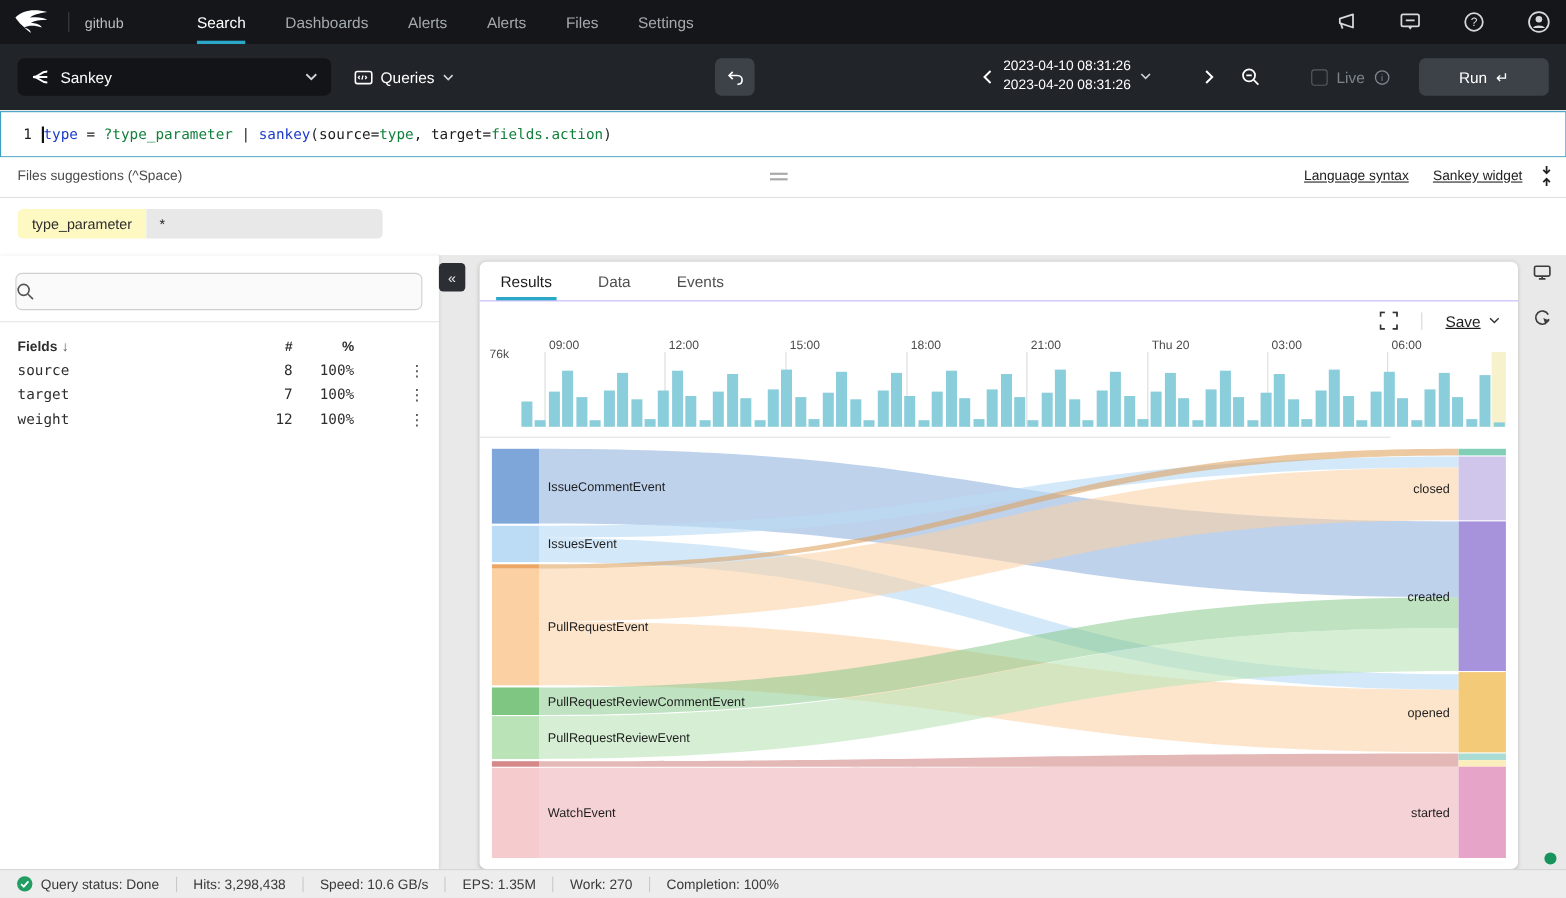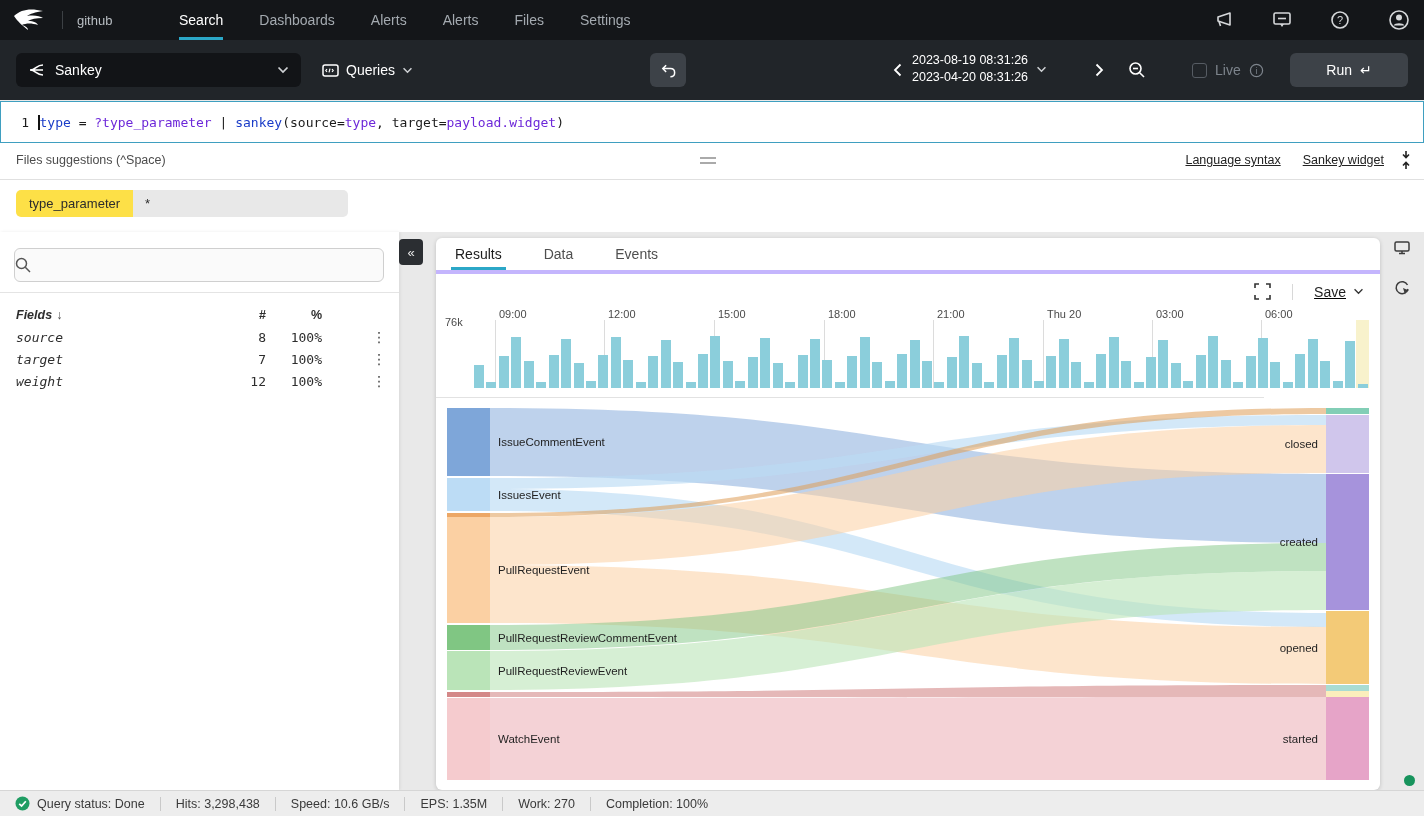--- a/index.html
+++ b/index.html
@@ -32,59 +32,59 @@
   #zoomout-btn { position:absolute; left:1122px; top:13px; width:30px; height:34px; display:flex; align-items:center; justify-content:center; cursor:pointer; }
   #live-wrap { position:absolute; left:1192px; top:22px; display:flex; align-items:center; gap:8px; }
   #live-check { width:15px; height:15px; border:1px solid #565c63; border-radius:3px; background:transparent; }
   #live-label { color:#7d848c; font-size:14px; }
   #run-btn { position:absolute; left:1290px; top:13px; width:118px; height:34px; background:#3d4248; border-radius:6px; color:#fff; font-size:14px; display:flex; align-items:center; justify-content:center; gap:8px; cursor:pointer; }
 
   
   #editor { position:absolute; left:0; top:101px; width:1424px; height:42px; background:#fff; border:1px solid #3f9fc0; display:flex; align-items:center; font-family:"DejaVu Sans Mono", monospace; font-size:13px; }
   #line-no { color:#1c1c1c; width:22px; text-align:right; margin-left:6px; margin-right:9px; }
   .caret { display:inline-block; width:1.5px; height:15px; background:#111; vertical-align:-3px; }
-  .tok-blue { color:#1a3cc8; } .tok-red { color:#6d28d9; } .tok-plain { color:#1c1c1c; }
+  .tok-blue { color:#1a3cc8; } .tok-red { color:#15803d; } .tok-plain { color:#1c1c1c; }
 
   
   #suggest-row { position:absolute; left:0; top:143px; width:1424px; height:37px; background:#fff; border-bottom:1px solid #e0e0e0; }
   #suggest-hint { position:absolute; left:16px; top:10px; font-size:12.5px; color:#4c4c4c; }
   #resize-handle { position:absolute; left:700px; top:14px; width:16px; height:7px; border-top:2px solid #aaa; border-bottom:2px solid #aaa; cursor:ns-resize; }
   #doc-links { position:absolute; right:40px; top:10px; display:flex; gap:22px; }
   #doc-links a { font-size:12.5px; color:#222; text-decoration:underline; cursor:pointer; }
   #collapse-editor { position:absolute; right:10px; top:7px; cursor:pointer; }
 
   
   #param-row { position:absolute; left:0; top:180px; width:1424px; height:52px; background:#fff; }
   #param-chip { position:absolute; left:16px; top:10px; height:27px; display:flex; border-radius:5px; overflow:hidden; }
-  #param-chip .pname { background:#fde047; color:#2c2c2c; font-size:13px; display:flex; align-items:center; padding:0 13px; }
+  #param-chip .pname { background:#fef9c3; color:#2c2c2c; font-size:13px; display:flex; align-items:center; padding:0 13px; }
   #param-chip .pval { background:#e8e8e8; color:#2c2c2c; font-size:13px; display:flex; align-items:center; padding:0 12px; width:215px; }
 
   
   #content { position:absolute; left:0; top:232px; width:1424px; height:558px; background:#e9e9e9; }
   #fields-panel { position:absolute; left:0; top:0; width:399px; height:558px; background:#fff; box-shadow:1px 0 3px rgba(0,0,0,.08); }
   #filter-wrap { position:absolute; left:14px; top:16px; width:370px; height:34px; border:1px solid #cfcfcf; border-radius:6px; background:#fafafa; display:flex; align-items:center; }
   #filter-input { border:0; outline:0; background:transparent; flex:1; margin-left:12px; font-size:13.5px; color:#333; font-family:"Liberation Sans",sans-serif; }
   #filter-input::placeholder { color:#8e8e8e; }
   #filter-wrap svg { margin-right:10px; }
   #fields-divider { position:absolute; left:0; top:60px; width:399px; height:1px; background:#e4e4e4; }
   #fields-table { position:absolute; left:16px; top:72px; width:370px; font-size:13px; }
   .ft-head { display:flex; color:#2e2e2e; font-weight:bold; font-size:12.5px; height:22px; align-items:center; }
   .ft-row { display:flex; height:22px; align-items:center; font-family:"DejaVu Sans Mono", monospace; color:#2d2d2d; }
-  .ft-name { flex:1;font-style:italic; }
+  .ft-name { flex:1; }
   .ft-count { width:40px; text-align:right; }
   .ft-pct { width:56px; text-align:right; }
   .ft-kebab { width:64px; text-align:right; color:#444; cursor:pointer; font-size:14px; letter-spacing:0; }
   .ft-head .ft-name { font-family:"Liberation Sans",sans-serif; }
   .sort-arrow { font-weight:normal; color:#555; margin-left:4px; }
 
   #collapse-panel { position:absolute; left:399px; top:7px; width:24px; height:26px; background:#2b2e32; color:#e8e8e8; border-radius:4px; display:flex; align-items:center; justify-content:center; font-size:13px; cursor:pointer; }
 
   
   #results-card { position:absolute; left:436px; top:6px; width:944px; height:552px; background:#fff; border-radius:6px; box-shadow:0 1px 4px rgba(0,0,0,.18); }
-  #tabs { position:absolute; left:0; top:0; height:36px; width:944px; border-bottom:4px solid #c4b5fd; display:flex; padding-left:19px; }
+  #tabs { position:absolute; left:0; top:0; height:36px; width:944px; border-bottom:1px solid #c4b5fd; display:flex; padding-left:19px; }
   .tab { position:relative; font-size:14px; color:#4f4f4f; margin-right:42px; display:flex; align-items:center; cursor:pointer; }
   .tab.active { color:#1c1c1c; }
   .tab.active::after { content:""; position:absolute; left:-4px; right:-4px; bottom:0; height:3px; background:#2ba7c7; }
   #save-row { position:absolute; right:16px; top:45px; display:flex; align-items:center; gap:21px;text-decoration:underline; }
   #save-sep { width:1px; height:16px; background:#d8d8d8; }
   #save-btn { display:flex; align-items:center; gap:7px; font-size:14px; color:#1f1f1f; cursor:pointer; }
   #fullscreen-btn { cursor:pointer; display:flex; }
 
   
   #histo-section { position:absolute; left:0; top:70px; width:828px; height:90px; border-bottom:1px solid #e2e2e2; }
@@ -184,21 +184,21 @@
         <path d="M3 7 H11 C13.8 7 15.5 9 15.5 11.3 C15.5 13.6 13.8 15.5 11 15.5" fill="none" stroke="#fff" stroke-width="1.6"></path>
       </svg>
   </div>
   <div class="nav-arrow" style="left:884px">
     <svg width="9" height="14" viewBox="0 0 9 14">
         <path d="M7.5 1.5 L2 7 L7.5 12.5" fill="none" stroke="#fff" stroke-width="1.8"></path>
       </svg>
   </div>
   <div id="time-range">
     <div class="dates">
-      <div>2023-08-19 08:31:26</div>
+      <div>2023-04-10 08:31:26</div>
       <div>2023-04-20 08:31:26</div>
     </div>
     <svg width="11" height="7" viewBox="0 0 12 8">
         <path d="M1.5 1.5 L6 6 L10.5 1.5" fill="none" stroke="#cfd2d5" stroke-width="1.7"></path>
       </svg>
   </div>
   <div class="nav-arrow" style="left:1086px">
     <svg width="9" height="14" viewBox="0 0 9 14">
         <path d="M1.5 1.5 L7 7 L1.5 12.5" fill="none" stroke="#fff" stroke-width="1.8"></path>
       </svg>
@@ -220,21 +220,21 @@
   </div>
   <div id="run-btn">
     <span>Run</span>
     <span>↵</span>
   </div>
 </div>
 
 <div id="editor">
   <span id="line-no">1</span>
   <span class="caret"></span>
-  <span id="code-line"><span class="tok-blue">type</span><span class="tok-plain"> = </span><span class="tok-red">?type_parameter</span><span class="tok-plain"> | </span><span class="tok-blue">sankey</span><span class="tok-plain">(source=</span><span class="tok-red">type</span><span class="tok-plain">, target=</span><span class="tok-red">payload.widget</span><span class="tok-plain">)</span></span>
+  <span id="code-line"><span class="tok-blue">type</span><span class="tok-plain"> = </span><span class="tok-red">?type_parameter</span><span class="tok-plain"> | </span><span class="tok-blue">sankey</span><span class="tok-plain">(source=</span><span class="tok-red">type</span><span class="tok-plain">, target=</span><span class="tok-red">fields.action</span><span class="tok-plain">)</span></span>
 </div>
 
 <div id="suggest-row">
   <span id="suggest-hint">Files suggestions (^Space)</span>
   <div id="resize-handle"></div>
   <div id="doc-links">
     <a>Language syntax</a>
     <a>Sankey widget</a>
   </div>
   <span id="collapse-editor">

